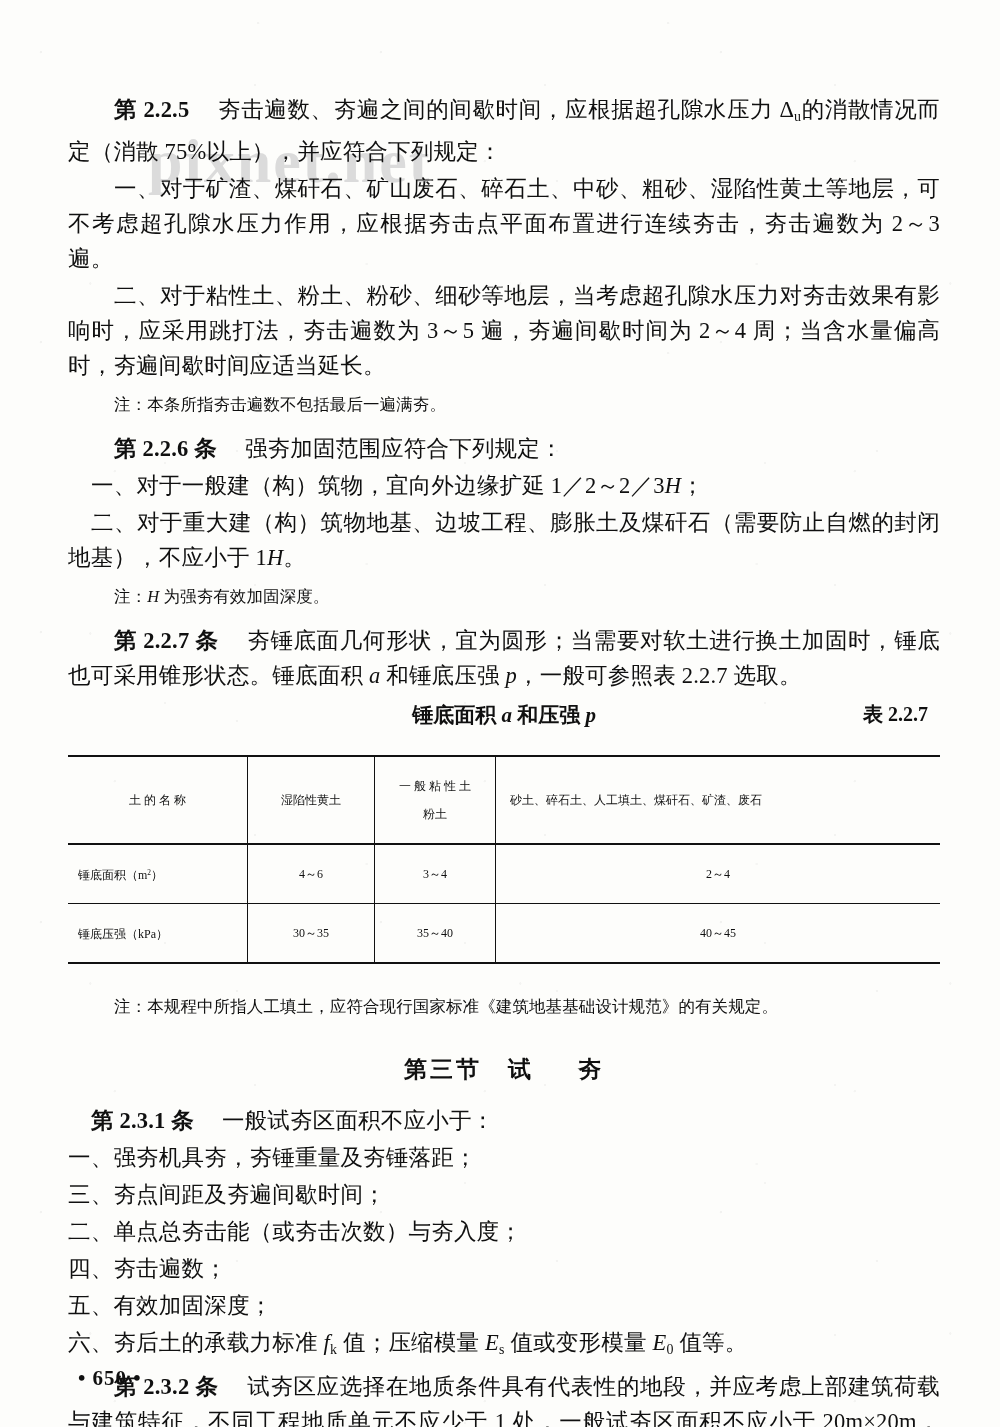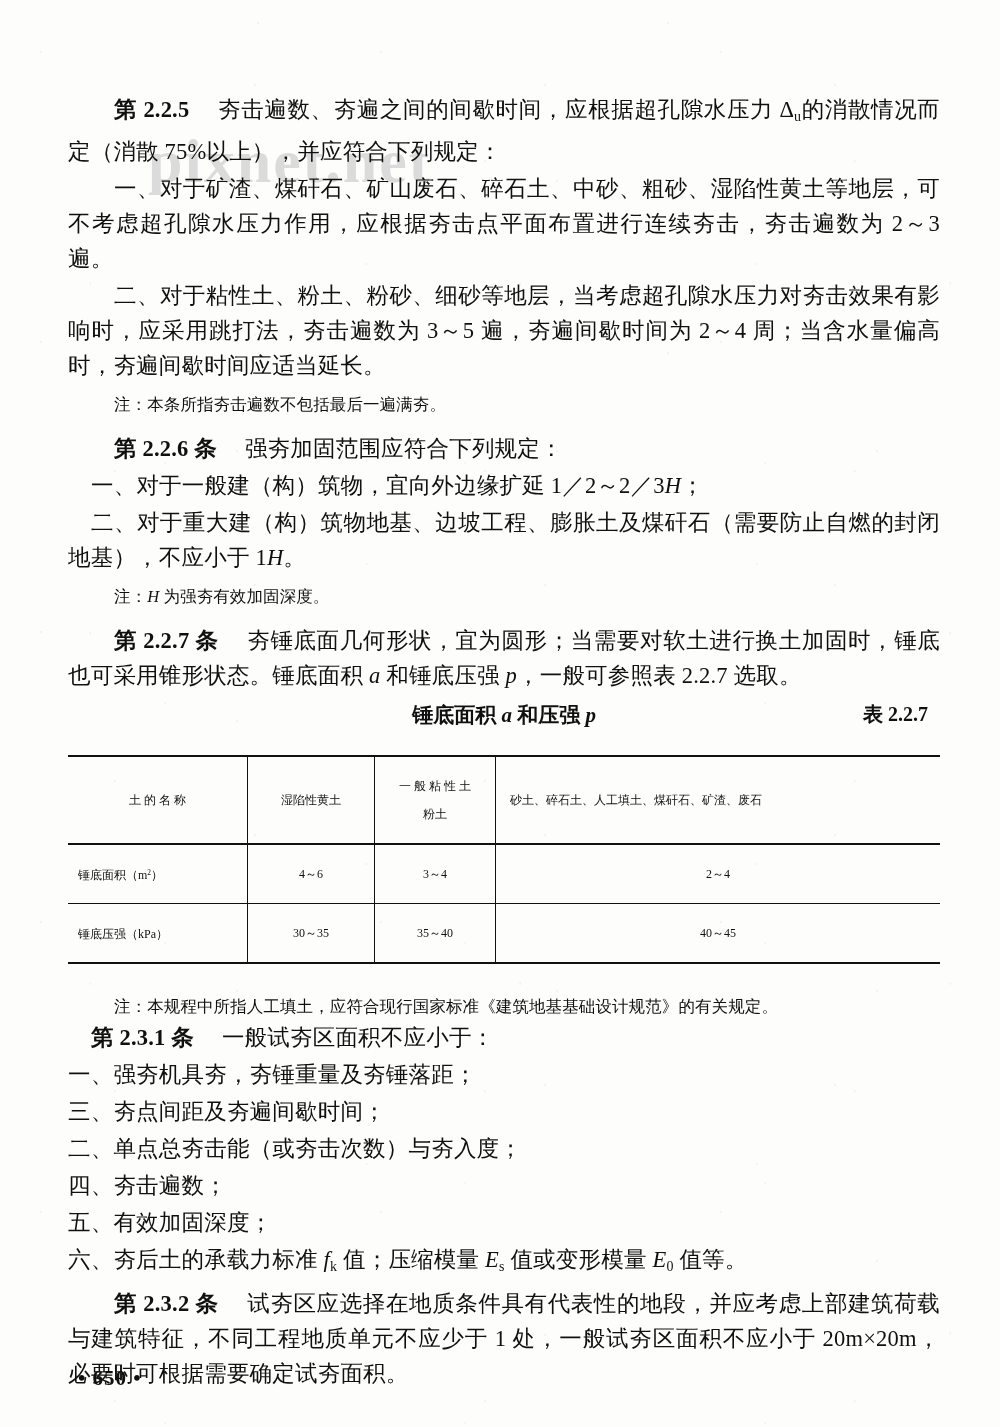--- a/index.html
+++ b/index.html
@@ -237,20 +237,23 @@
         </td>
         <td class="c2 vr">30～35</td>
         <td class="c3 vr">35～40</td>
         <td class="c4">40～45</td>
       </tr>
     </tbody>
       </table>
 
     <p class="note" style="margin-top:30px">注：本规程中所指人工填土，应符合现行国家标准《建筑地基基础设计规范》的有关规定。</p>
 
+    <div class="section-head">
+      <span>第三节</span><span class="sp"></span><span>试</span><span class="sp" style="width:44px"></span><span>夯</span>
+    </div>
 
     <p class="p indent1">
       <span class="bold">第 2.3.1 条</span>
       <span style="display:inline-block;width:22px"></span><span>一般试夯区面积不应小于：</span>
     </p>
     <p class="p">一、强夯机具夯，夯锤重量及夯锤落距；</p>
     <p class="p">三、夯点间距及夯遍间歇时间；</p>
     <p class="p">二、单点总夯击能（或夯击次数）与夯入度；</p>
     <p class="p">四、夯击遍数；</p>
     <p class="p">五、有效加固深度；</p>

